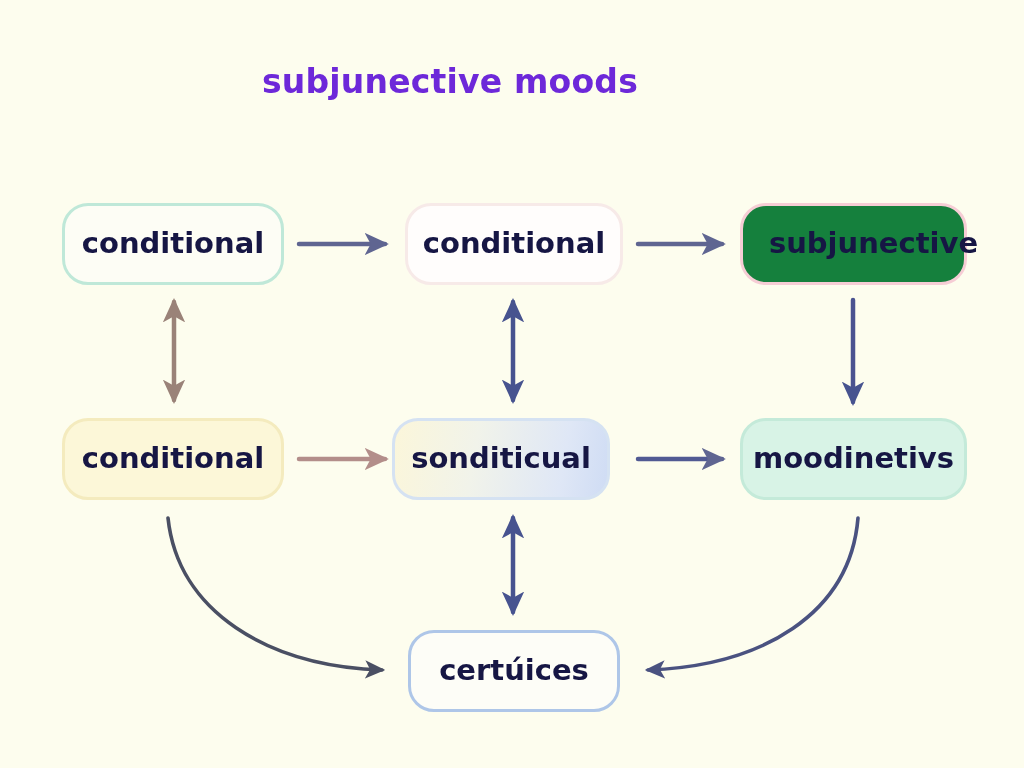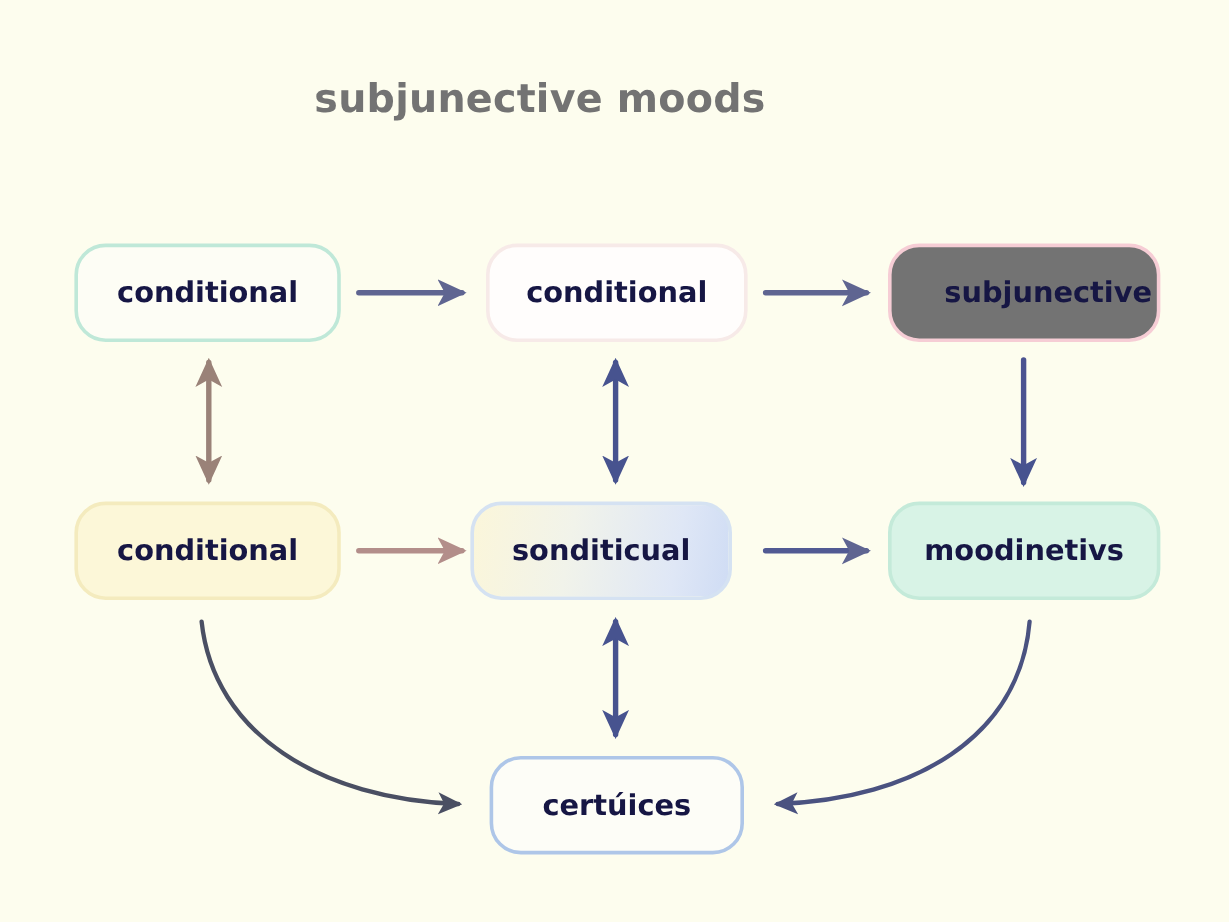--- a/index.html
+++ b/index.html
@@ -31,54 +31,54 @@
   .diagram-title {
     position: absolute;
     left: 0;
     top: 62px;
     width: 900px;
     text-align: center;
     font-family: "DejaVu Sans", sans-serif;
     font-size: 33px;
     font-weight: bold;
     letter-spacing: 0.2px;
-    color: #737373;
+    color: #6d28d9;
   }
   .node {
     position: absolute;
     box-sizing: border-box;
     display: flex;
     align-items: center;
     justify-content: center;
     border-radius: 26px;
     border-style: solid;
     border-width: 3px;
     font-family: "DejaVu Sans", sans-serif;
-    font-size: 24px;
+    font-size: 29px;
     font-weight: bold;
     color: #161644;
     text-align: center;
     line-height: 1.1;
   }
   
   #node-1 {
     left: 62px;  top: 203px;  width: 222px; height: 82px;
     background: #fdfdf5;
     border-color: #bfe8d8;
   }
   
   #node-2 {
     left: 405px; top: 203px;  width: 218px; height: 82px;
     background: #fffdfc;
     border-color: #f7eae8;
   }
   
   #node-3 {
     left: 740px; top: 203px;  width: 227px; height: 82px;
-    background: #737373;
+    background: #15803d;
     border-color: #f6cdd5;
     padding-left: 40px;
   }
   
   #node-4 {
     left: 62px;  top: 418px;  width: 222px; height: 82px;
     background: #fcf7d8;
     border-color: #f4ebbe;
   }
   

